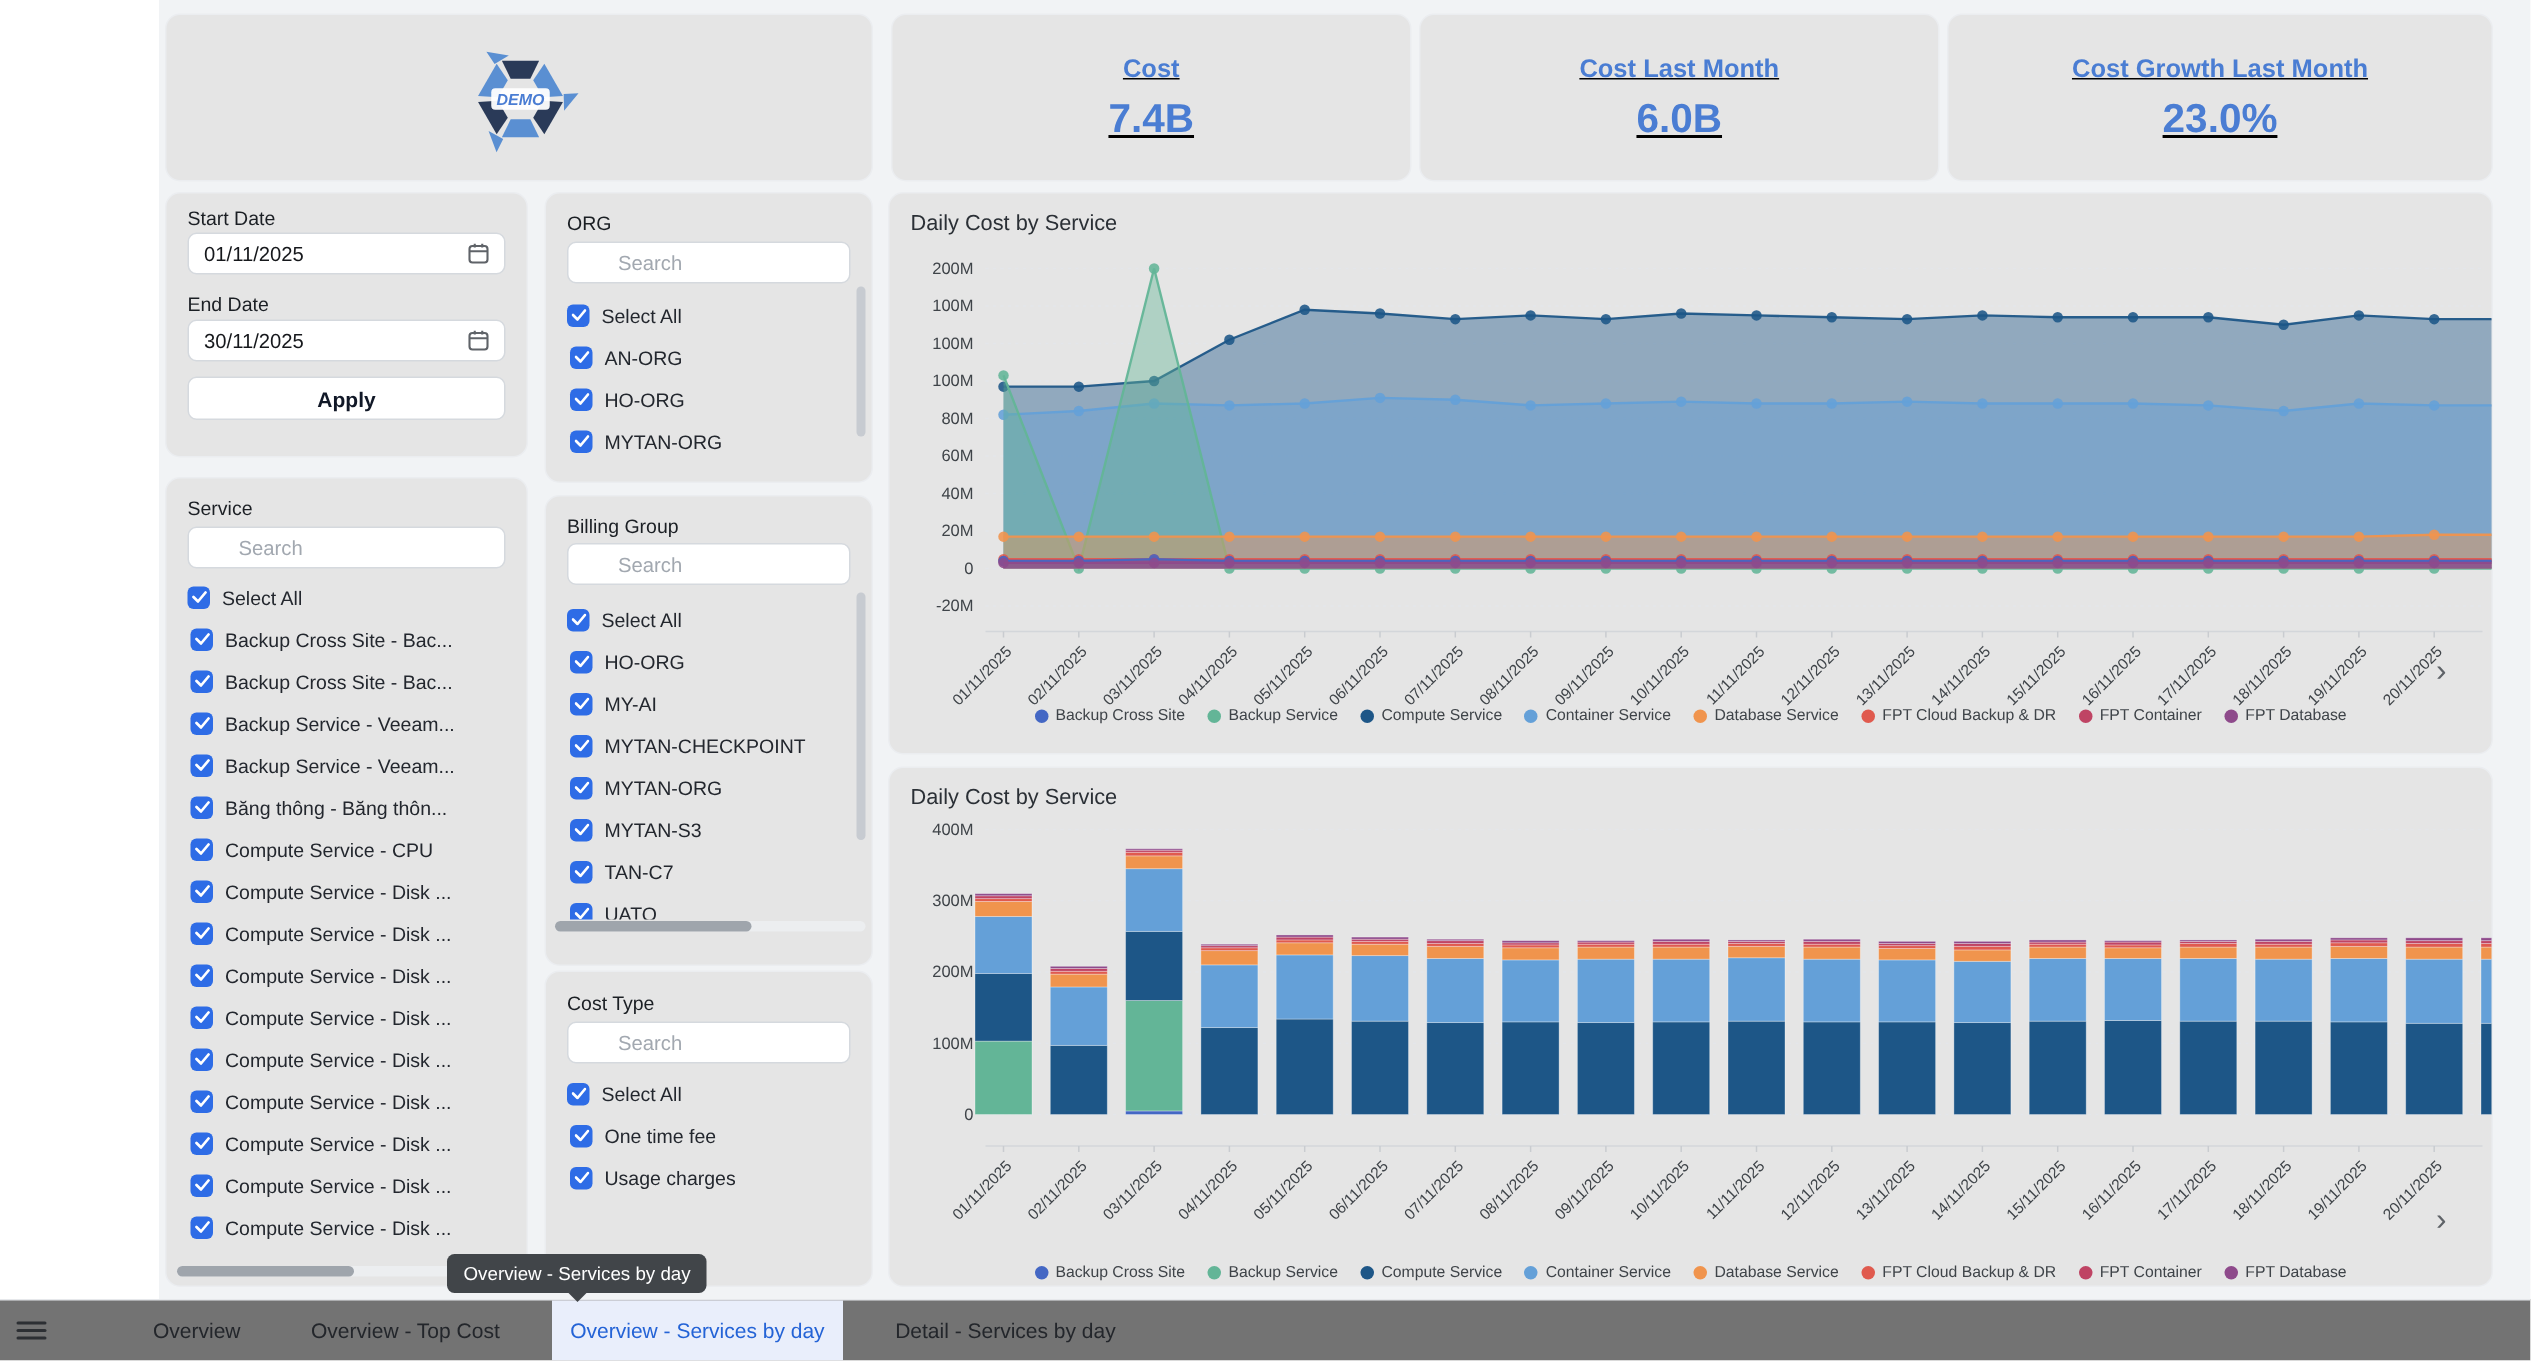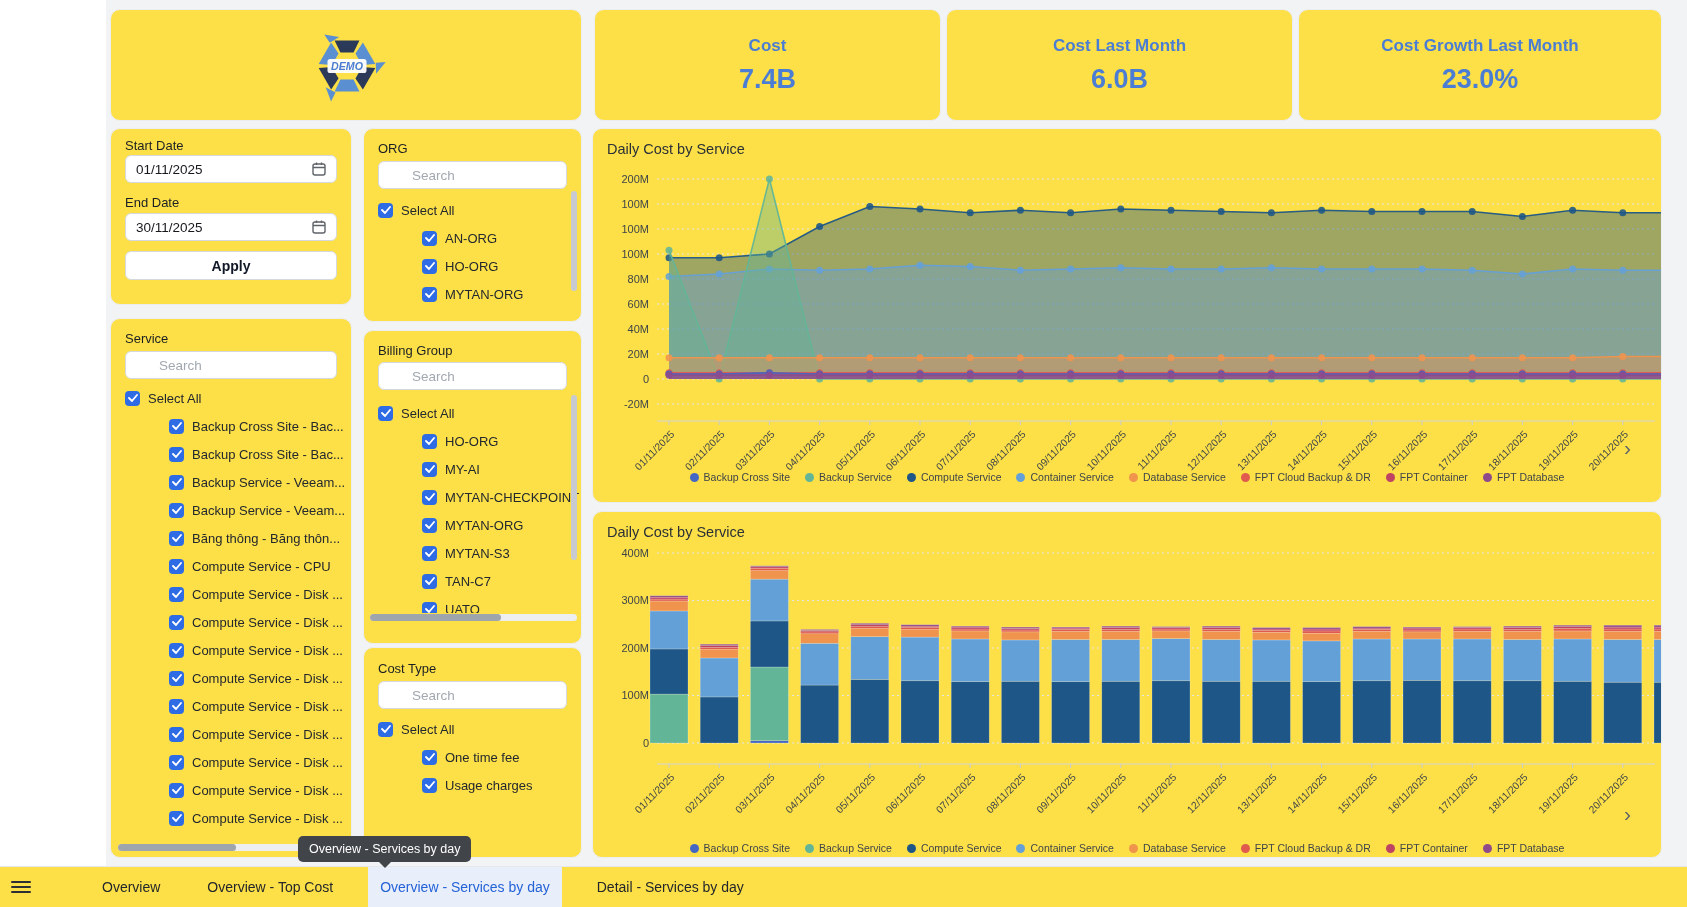--- a/index.html
+++ b/index.html
@@ -1,54 +1,54 @@
 <!DOCTYPE html>
 <html><head>
 <meta charset="utf-8">
 <style>
   * { box-sizing: border-box; margin: 0; padding: 0; }
   html,body { width:1687px; height:907px; overflow:hidden; background:#fff;
     font-family:"Liberation Sans","DejaVu Sans",sans-serif; }
   #app { position:relative; width:1687px; height:907px; }
   #canvas { position:absolute; left:106px; top:0; width:1581px; height:866px; background:#f1f3f5; }
-  .card { position:absolute; background:#fde047; border:1px solid #ebedf0; border-radius:10px; overflow:hidden; }
+  .card { position:absolute; background:#e5e5e5; border:1px solid #ebedf0; border-radius:10px; overflow:hidden;text-decoration:underline; }
   
   .kpi { display:flex; flex-direction:column; align-items:center; justify-content:center; gap:8px; }
   .kpi .t { font-size:17px; font-weight:bold; color:#4a7dd3; }
   .kpi .v { font-size:27px; font-weight:bold; color:#4a7dd3; }
   
   .sec-label { position:absolute; left:14px; font-size:13px; color:#1b1f24; }
   .inp { position:absolute; left:14px; height:28px; border:1px solid #d5d9de; border-radius:6px;
          font-size:13.5px; color:#16181c; padding:0 30px 0 10px; width:calc(100% - 28px);
          font-family:inherit; background:#fff; outline:none; }
   .inp::placeholder { color:#a2a8b0; }
   .search { padding-right:10px;padding-left:33px; }
   .cal-ic { position:absolute; width:16px; height:16px; color:#5f6368; }
   .btn { position:absolute; left:14px; width:calc(100% - 28px); height:29px; background:#fff;
          border:1px solid #d5d9de; border-radius:6px; font-size:14px; font-weight:600; color:#111827;
          font-family:inherit; cursor:pointer; }
   .cb-list { position:absolute; left:0; right:0; }
-  .cb-row { display:flex; align-items:center; gap:8px; height:28px; padding-left:58px; }
+  .cb-row { display:flex; align-items:center; gap:8px; height:28px; padding-left:16px; }
   .cb-row.root { padding-left:14px; }
   .cb { width:15px; height:15px; min-width:15px; border-radius:4px; background:#2e6ce6;
         display:flex; align-items:center; justify-content:center; }
   .cb svg { display:block; }
   .cb-label { font-size:13px; color:#23272e; white-space:nowrap; overflow:hidden; }
   .hscroll { position:absolute; height:7px; border-radius:4px; background:#eceef0; }
   .hscroll .thumb { position:absolute; left:0; top:0; height:7px; border-radius:4px; background:#9fa5ac; }
   .vscroll { position:absolute; width:6px; border-radius:3px; background:#c7cbd1; }
   
   .chart-title { position:absolute; left:14px; top:12px; font-size:14.5px; color:#2b3036;text-align:center; }
   .legend { position:absolute; left:0; width:100%; display:flex; justify-content:center; gap:15px; }
   .legend .li { display:flex; align-items:center; gap:5px; font-size:10.5px; color:#3f4449; white-space:nowrap; }
   .legend .dot { width:9px; height:9px; border-radius:50%; }
   .chev { position:absolute; font-size:21px; color:#5f6368; line-height:16px; cursor:pointer; }
   svg text { font-family:"Liberation Sans","DejaVu Sans",sans-serif; }
   
-  #nav { position:absolute; left:0; top:866px; width:1687px; height:41px; background:#fde047;
+  #nav { position:absolute; left:0; top:866px; width:1687px; height:41px; background:#737373;
          border-top:1px solid #e6e8eb; display:flex; align-items:stretch;gap:23px; }
   .burger { width:20px; margin:0 0 0 11px; display:flex; flex-direction:column; justify-content:center; gap:3px; cursor:pointer; }
   .burger i { display:block; height:2px; background:#2c2f33; border-radius:1px; }
   .tab { display:flex; align-items:center; padding:0 12px; font-size:14px; color:#23262b; cursor:pointer; white-space:nowrap; }
   .tab.active { background:#e9eefb; color:#2463d6; }
   #tooltip { position:absolute; left:298px; top:836px; background:#414549; color:#fff; font-size:12.5px;
              padding:6px 11px; border-radius:5px; white-space:nowrap; }
   #tooltip:after { content:""; position:absolute; left:50%; bottom:-6px; margin-left:-6px;
                    border:6px solid transparent; border-top-color:#414549; border-bottom:none; }
 </style>

